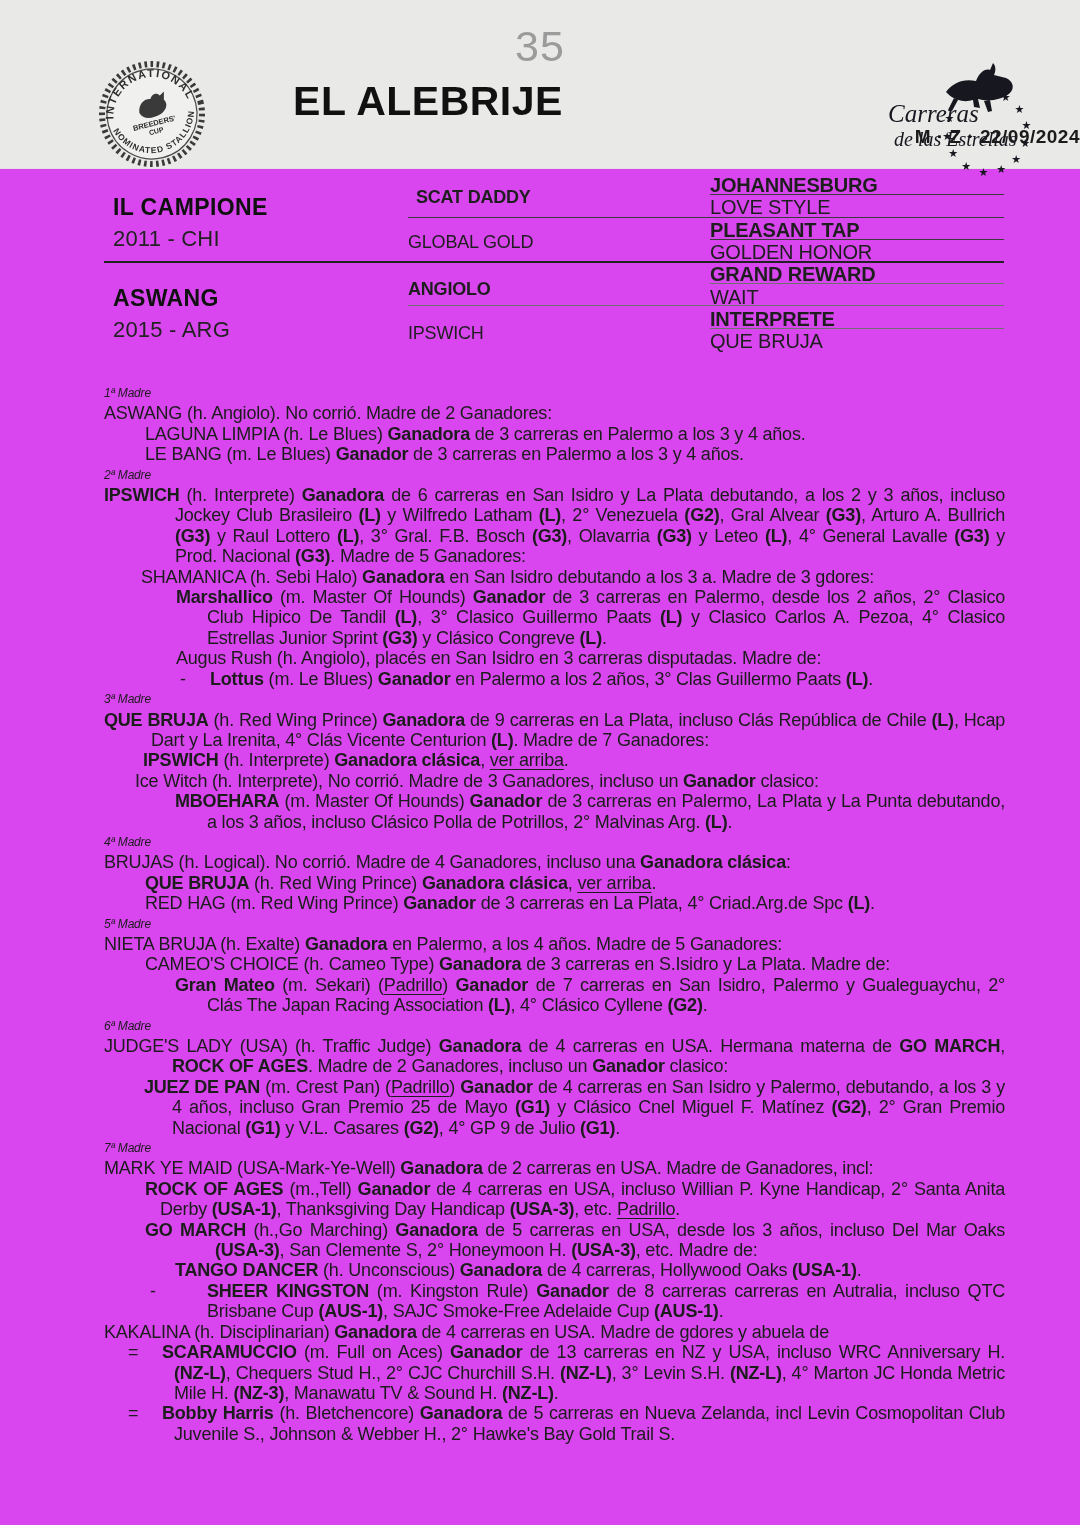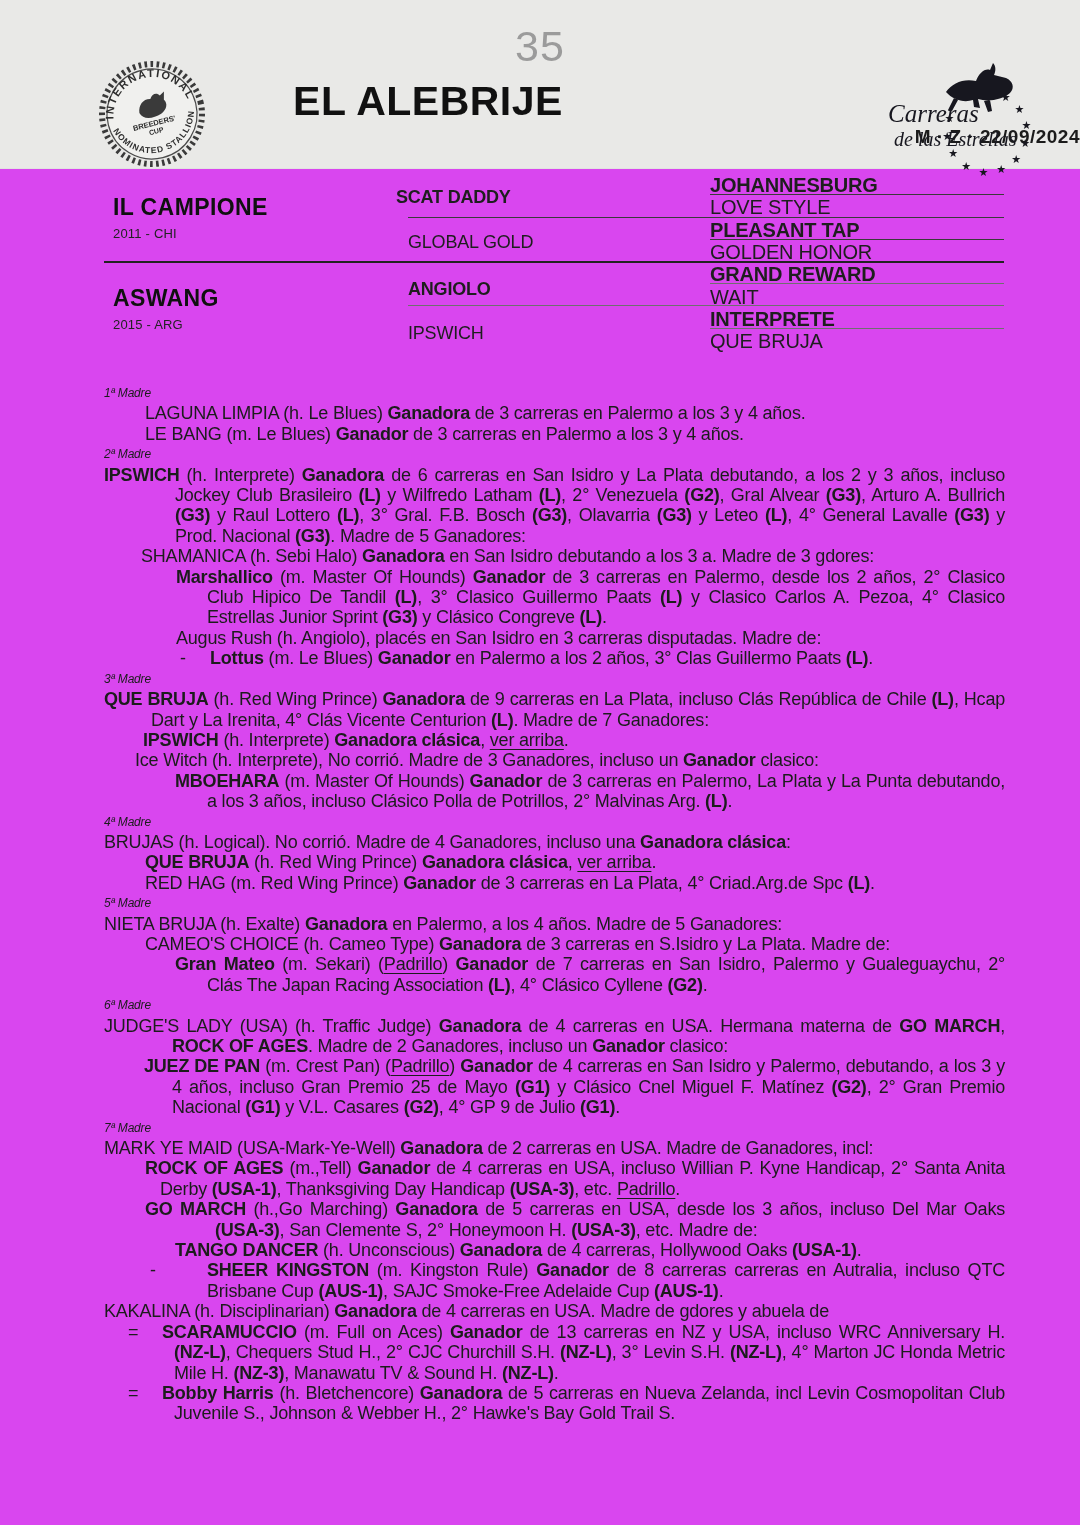--- a/index.html
+++ b/index.html
@@ -17,21 +17,21 @@
   .logo{position:absolute;}
   #stamp-logo{left:96px;top:58px;transform:rotate(-14deg);}
   #estrellas-logo{left:884px;top:58px;}
   
   #pedigree{position:absolute;left:104px;top:176px;width:900px;height:178px;}
   #pedigree .cell{position:absolute;white-space:nowrap;}
   .gp{height:19px;line-height:19px;font-size:20px;letter-spacing:-.2px;}
   .gp.b, .par.b{font-weight:700;}
   .par{height:20px;line-height:20px;font-size:18px;letter-spacing:-.2px;}
   .principal-name{font-size:23px;font-weight:700;letter-spacing:.4px;color:#101010;}
-  .principal-year{font-size:13px;letter-spacing:.2px;color:#222;}
+  .principal-year{font-size:22px;letter-spacing:.2px;color:#222;}
   .hline{position:absolute;background:#3a3a3a;height:1.4px;}
   .hline.soft{background:#6f6f6f;}
   .hline.full{height:2.2px;background:#222;}
   
   #madre-sections{position:absolute;left:104px;top:383px;width:901px;
     font-size:18px;line-height:20.4px;letter-spacing:-.2px;color:#1c1c1c;}
   .madre-heading{font-style:italic;font-size:12px;}
   .entry{position:relative;text-align:justify;}
   .entry .b{font-weight:700;}
   .entry .u{text-decoration:underline;text-underline-offset:3px;}
@@ -87,21 +87,21 @@
     </svg>
   </div>
 
   <div id="pedigree">
 
     <div class="cell principal-name" style="left:9px;top:18px;">IL CAMPIONE</div>
     <div class="cell principal-year" style="left:9px;top:50px;">2011 - CHI</div>
     <div class="cell principal-name" style="left:9px;top:109px;">ASWANG</div>
     <div class="cell principal-year" style="left:9px;top:141px;">2015 - ARG</div>
 
-    <div class="cell par b" style="left:292px;top:11px;">SCAT DADDY</div>
+    <div class="cell par b" style="left:312px;top:11px;">SCAT DADDY</div>
     <div class="cell par" style="left:304px;top:56px;">GLOBAL GOLD</div>
     <div class="cell par b" style="left:304px;top:103px;">ANGIOLO</div>
     <div class="cell par" style="left:304px;top:147px;">IPSWICH</div>
 
     <div class="cell gp b" style="left:606px;top:0px;">JOHANNESBURG</div>
     <div class="cell gp" style="left:606px;top:22.3px;">LOVE STYLE</div>
     <div class="cell gp b" style="left:606px;top:44.6px;">PLEASANT TAP</div>
     <div class="cell gp" style="left:606px;top:66.9px;">GOLDEN HONOR</div>
     <div class="cell gp b" style="left:606px;top:89.2px;">GRAND REWARD</div>
     <div class="cell gp" style="left:606px;top:111.5px;">WAIT</div>
@@ -112,20 +112,21 @@
     <div class="hline" style="left:304px;top:41px;width:596px;"></div>
     <div class="hline" style="left:606px;top:63px;width:294px;"></div>
     <div class="hline full" style="left:0px;top:85px;width:900px;"></div>
     <div class="hline soft" style="left:606px;top:107px;width:294px;"></div>
     <div class="hline soft" style="left:304px;top:129px;width:596px;"></div>
     <div class="hline soft" style="left:606px;top:152px;width:294px;"></div>
   </div>
 
   <div id="madre-sections">
       <div class="madre-heading">1ª Madre</div>
+      <div class="entry" style="padding-left: 0px; text-indent: 0px;"><span>ASWANG (h. Angiolo). No corrió. Madre de 2 Ganadores:</span></div>
       <div class="entry" style="padding-left: 41px; text-indent: 0px;"><span>LAGUNA LIMPIA (h. Le Blues) </span><span class="b">Ganadora</span><span> de 3 carreras en Palermo a los 3 y 4 años.</span></div>
       <div class="entry" style="padding-left: 41px; text-indent: 0px;"><span>LE BANG (m. Le Blues) </span><span class="b">Ganador</span><span> de 3 carreras en Palermo a los 3 y 4 años.</span></div>
       <div class="madre-heading">2ª Madre</div>
       <div class="entry" style="padding-left: 71px; text-indent: -71px;"><span class="b">IPSWICH</span><span> (h. Interprete) </span><span class="b">Ganadora</span><span> de 6 carreras en San Isidro y La Plata debutando, a los 2 y 3 años, incluso Jockey Club Brasileiro </span><span class="b">(L)</span><span> y Wilfredo Latham </span><span class="b">(L)</span><span>, 2° Venezuela </span><span class="b">(G2)</span><span>, Gral Alvear </span><span class="b">(G3)</span><span>, Arturo A. Bullrich </span><span class="b">(G3)</span><span> y Raul Lottero </span><span class="b">(L)</span><span>, 3° Gral. F.B. Bosch </span><span class="b">(G3)</span><span>, Olavarria </span><span class="b">(G3)</span><span> y Leteo </span><span class="b">(L)</span><span>, 4° General Lavalle </span><span class="b">(G3)</span><span> y Prod. Nacional </span><span class="b">(G3)</span><span>. Madre de 5 Ganadores:</span></div>
       <div class="entry" style="padding-left: 37px; text-indent: 0px;"><span>SHAMANICA (h. Sebi Halo) </span><span class="b">Ganadora</span><span> en San Isidro debutando a los 3 a. Madre de 3 gdores:</span></div>
       <div class="entry" style="padding-left: 103px; text-indent: -31px;"><span class="b">Marshallico</span><span> (m. Master Of Hounds) </span><span class="b">Ganador</span><span> de 3 carreras en Palermo, desde los 2 años, 2° Clasico Club Hipico De Tandil </span><span class="b">(L)</span><span>, 3° Clasico Guillermo Paats </span><span class="b">(L)</span><span> y Clasico Carlos A. Pezoa, 4° Clasico Estrellas Junior Sprint </span><span class="b">(G3)</span><span> y Clásico Congreve </span><span class="b">(L)</span><span>.</span></div>
       <div class="entry" style="padding-left: 72px; text-indent: 0px;"><span>Augus Rush (h. Angiolo), placés en San Isidro en 3 carreras disputadas. Madre de:</span></div>
       <div class="entry" style="padding-left: 106px; text-indent: 0px;"><span class="marker" style="left: 76px;">-</span><span class="b">Lottus</span><span> (m. Le Blues) </span><span class="b">Ganador</span><span> en Palermo a los 2 años, 3° Clas Guillermo Paats </span><span class="b">(L)</span><span>.</span></div>
       <div class="madre-heading">3ª Madre</div>
       <div class="entry" style="padding-left: 47px; text-indent: -47px;"><span class="b">QUE BRUJA</span><span> (h. Red Wing Prince) </span><span class="b">Ganadora</span><span> de 9 carreras en La Plata, incluso Clás República de Chile </span><span class="b">(L)</span><span>, Hcap Dart y La Irenita, 4° Clás Vicente Centurion </span><span class="b">(L)</span><span>. Madre de 7 Ganadores:</span></div>

